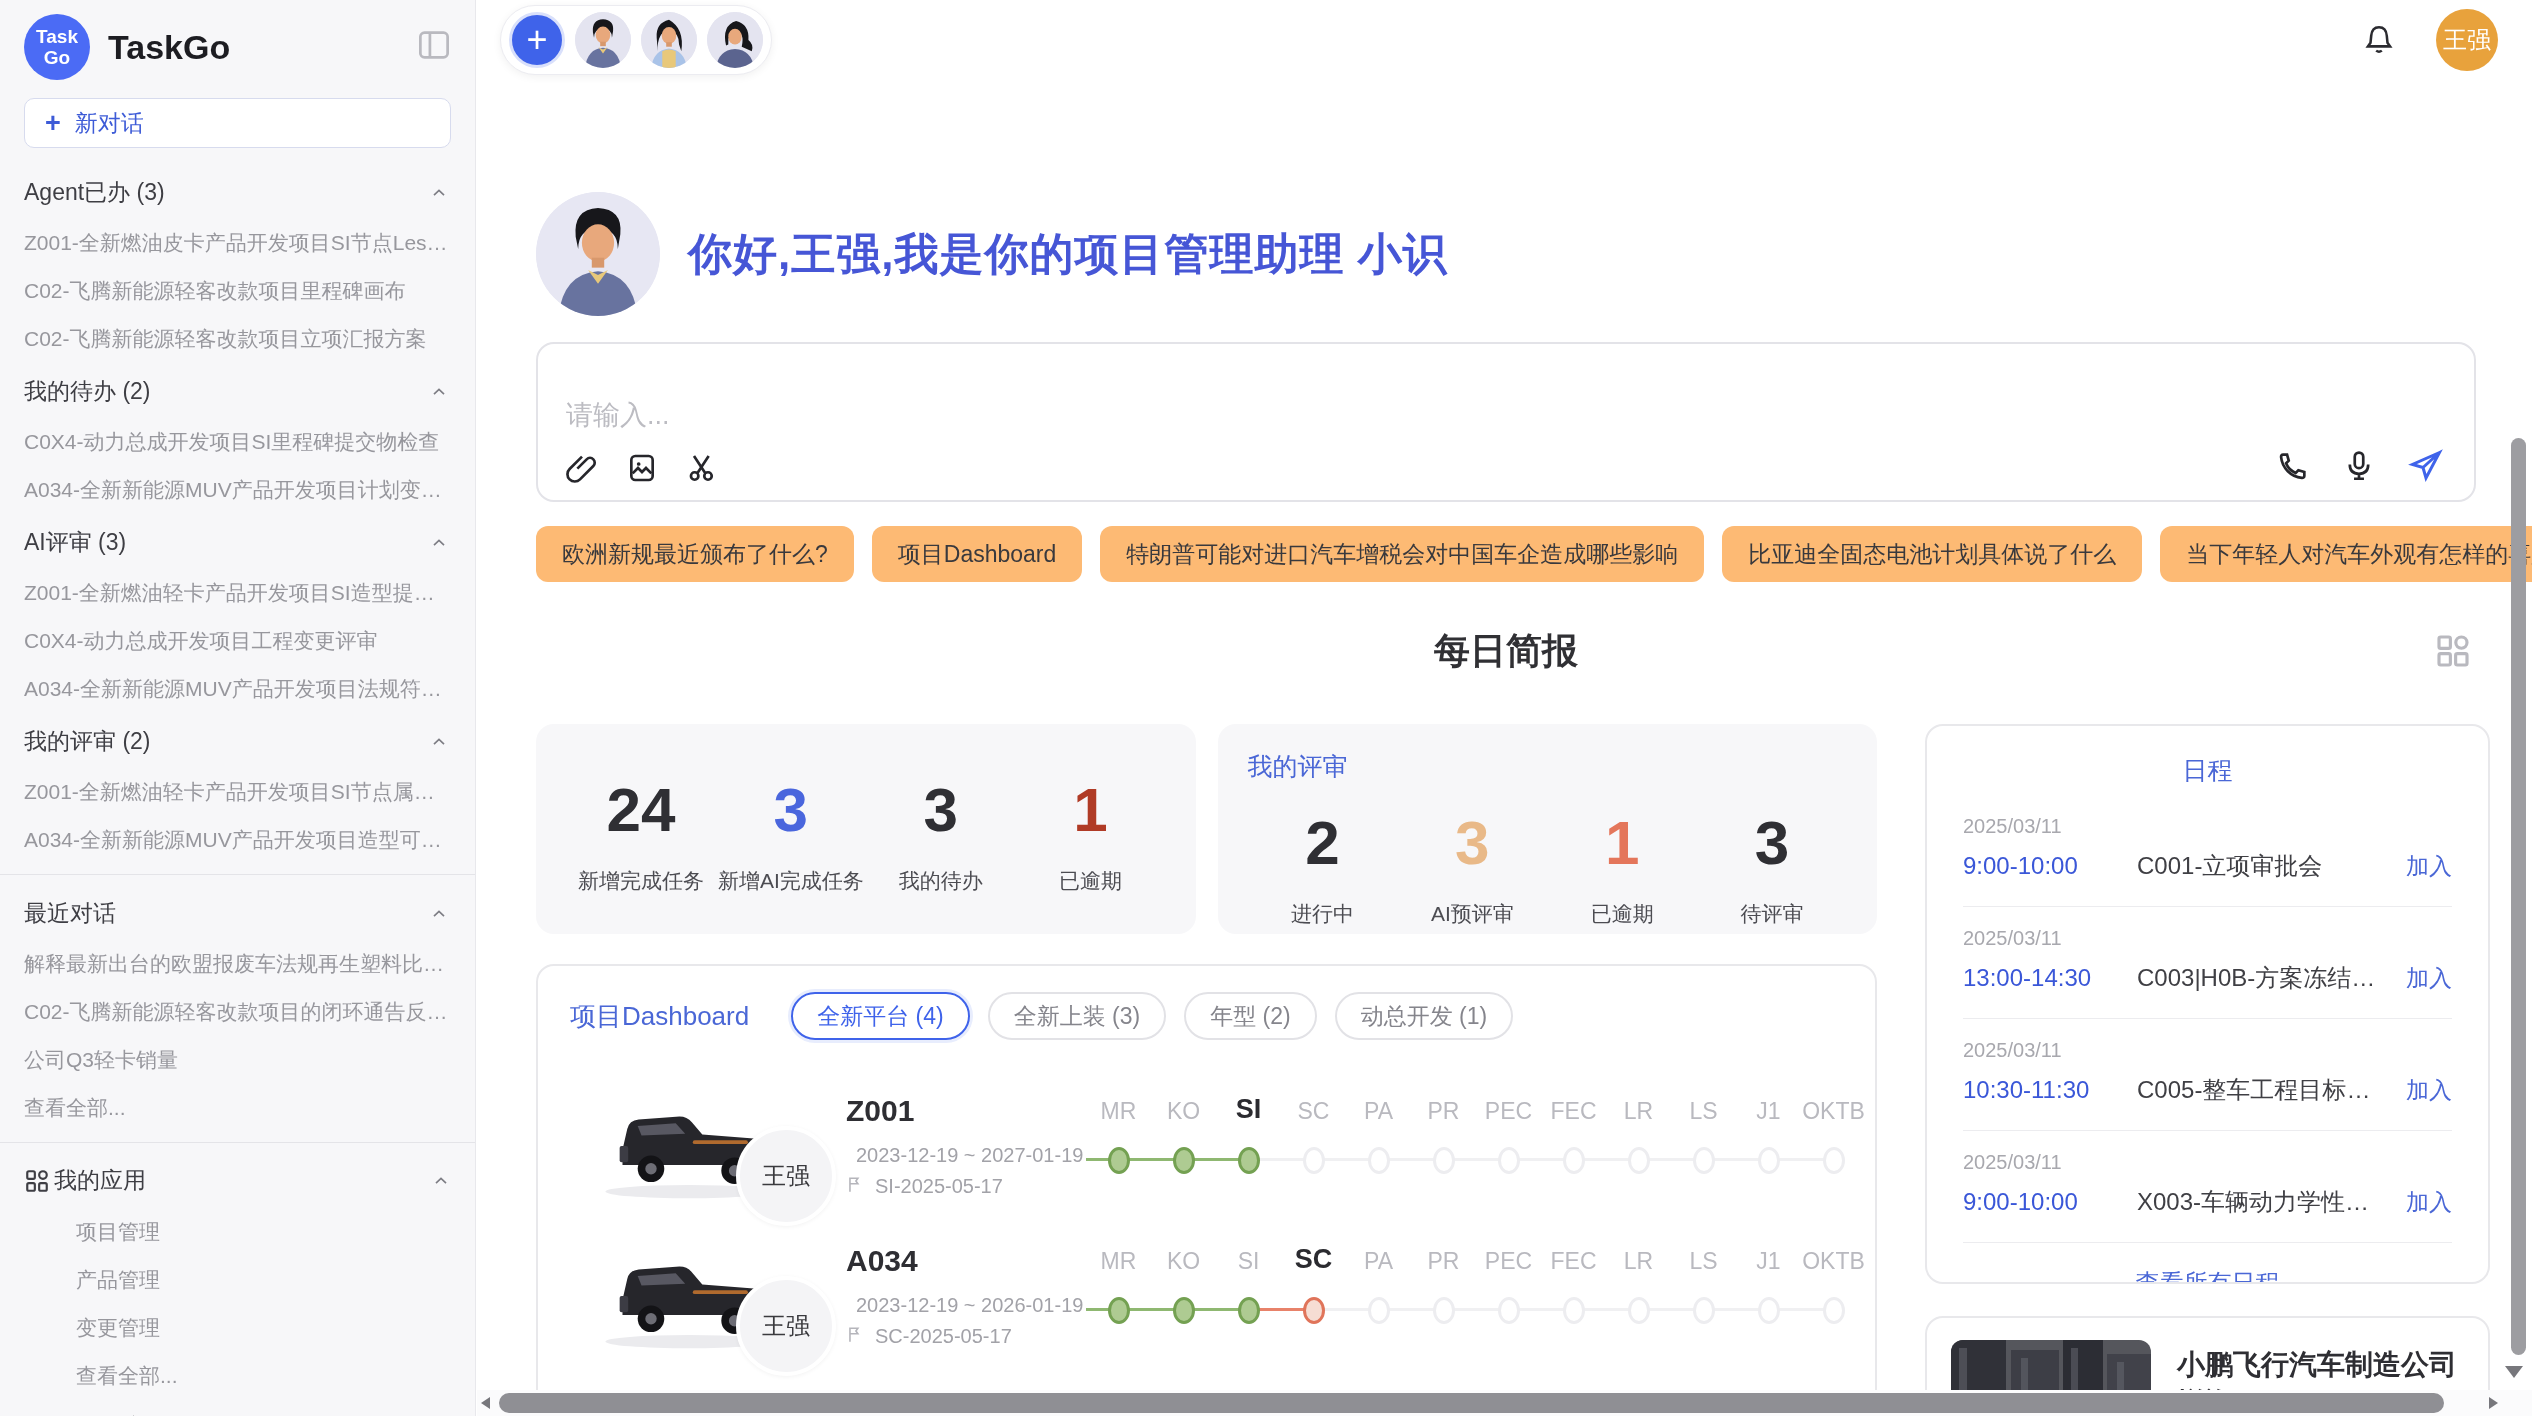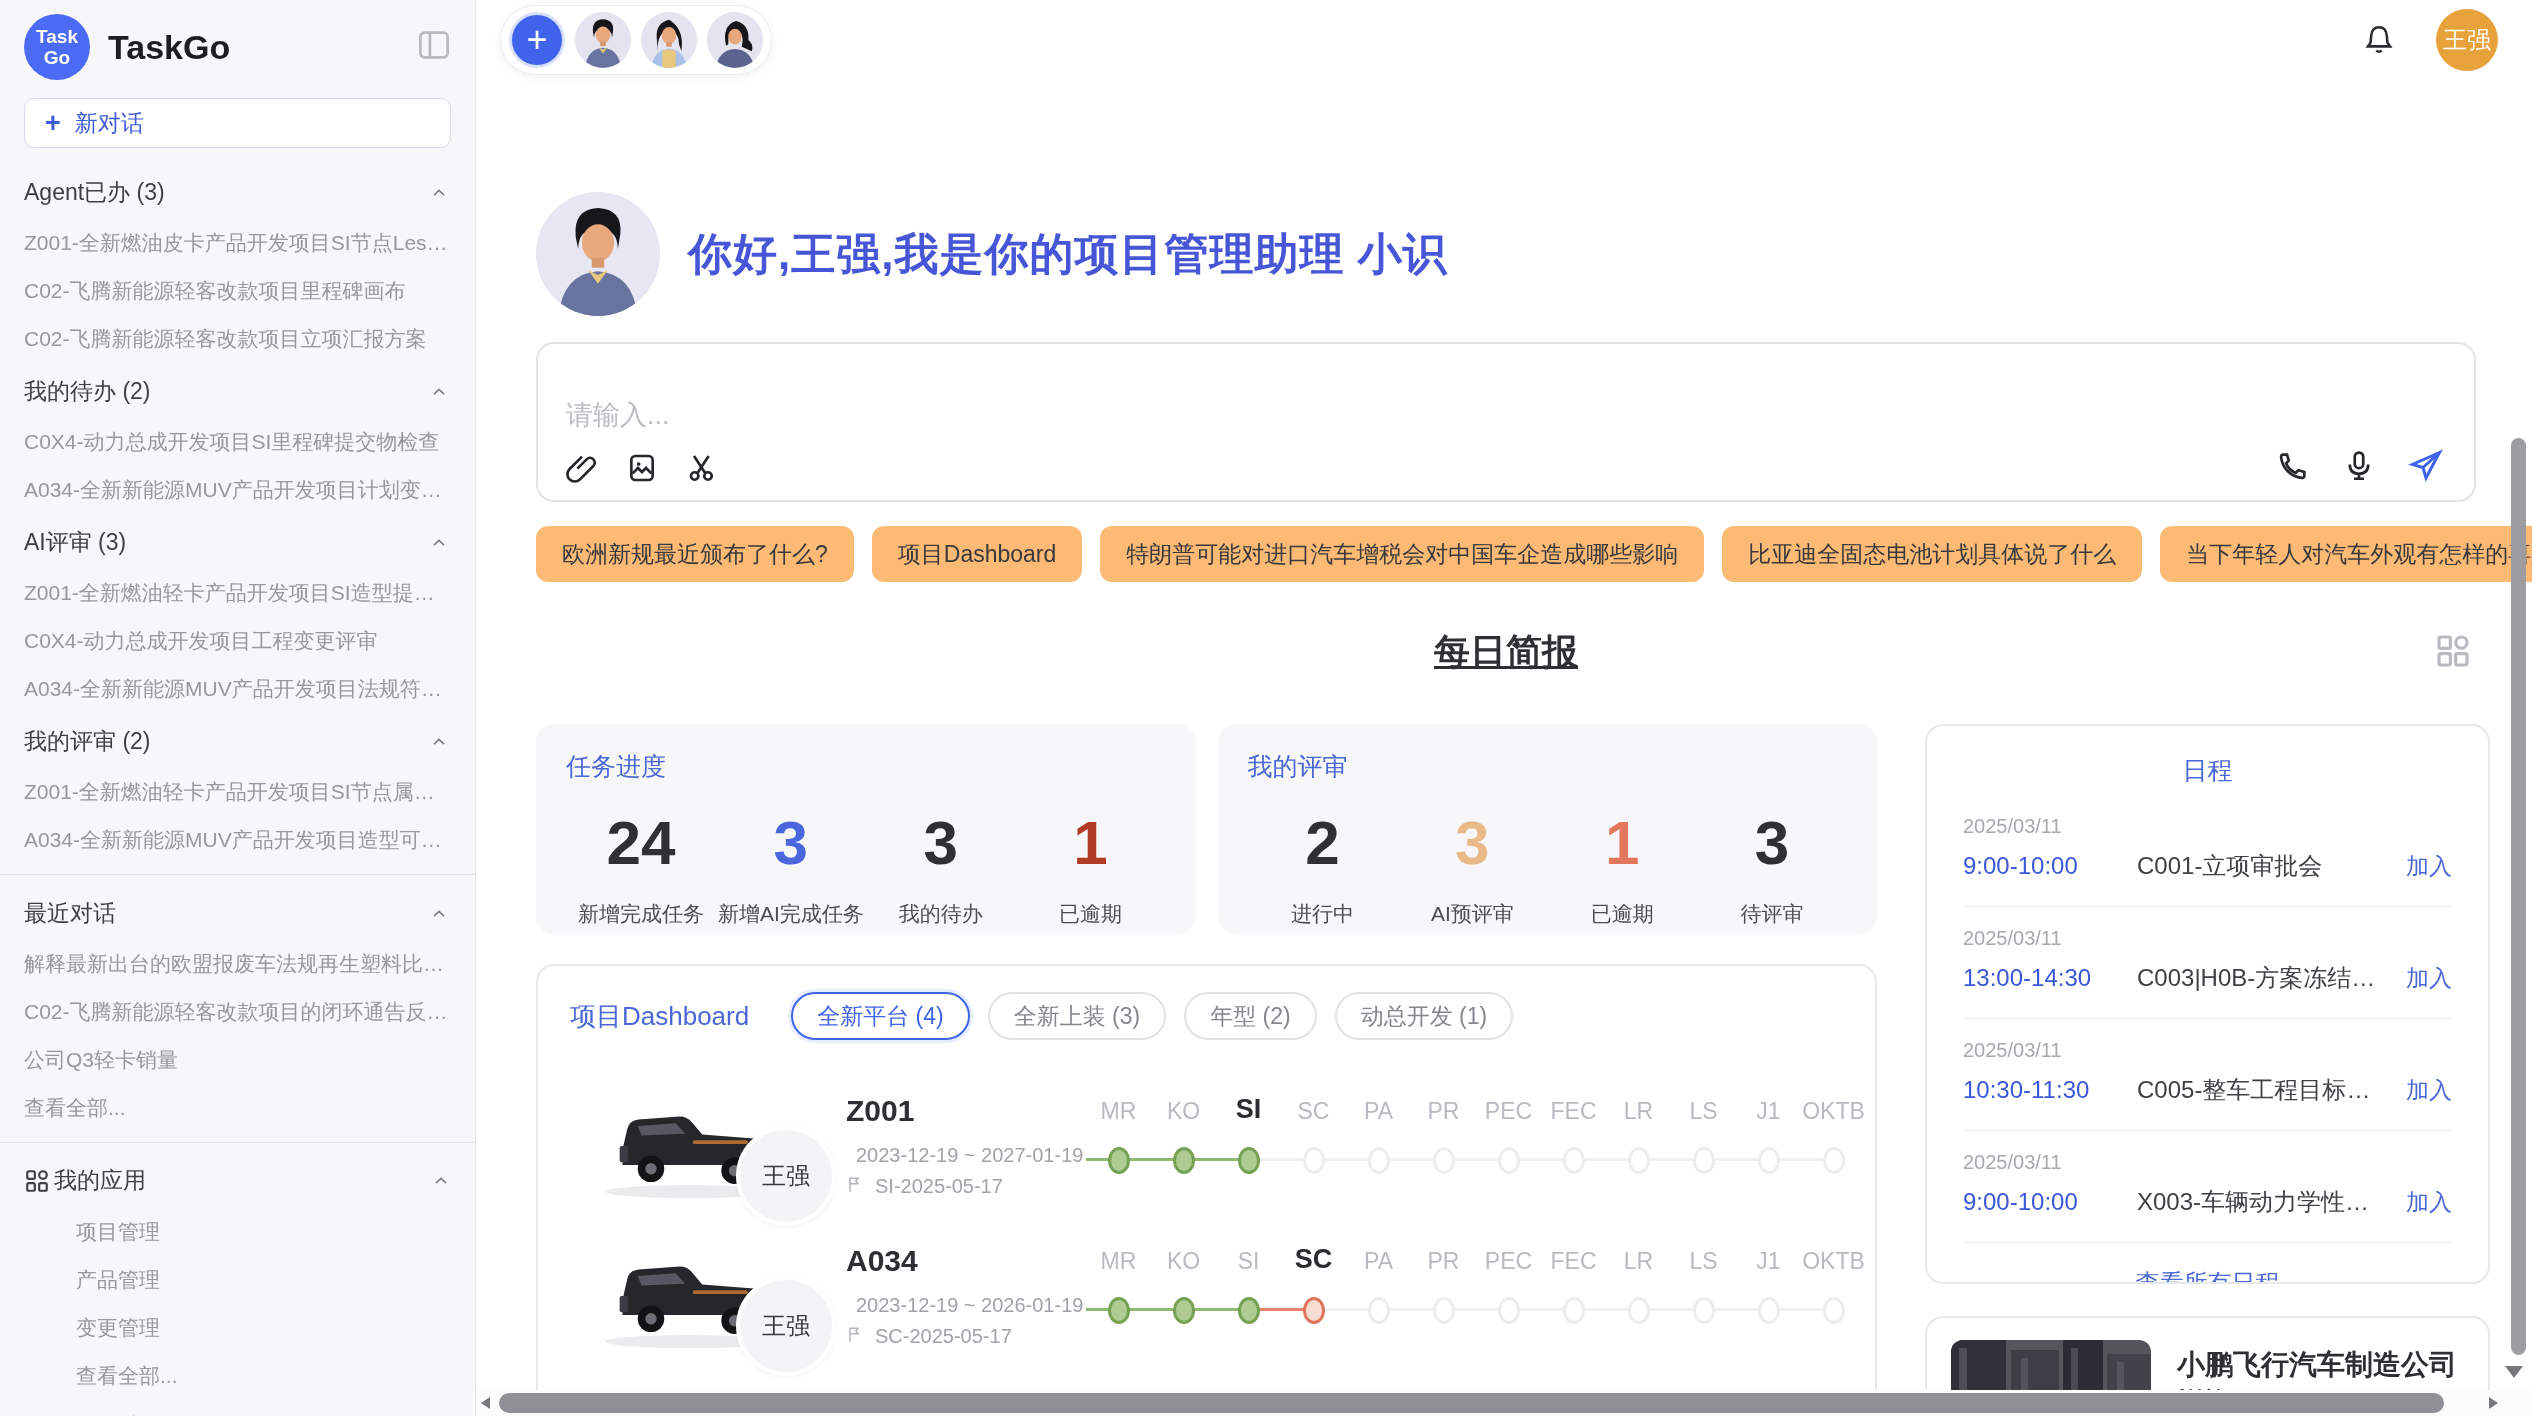--- a/index.html
+++ b/index.html
@@ -42,21 +42,21 @@
   .composer input { position:absolute; left:28px; top:56px; width:60%; border:none; outline:none; font-size:27px; color:#3a3a3e; font-family:inherit; background:transparent; }
   .composer input::placeholder { color:#bcbcc2; }
   .composer-left-icons { position:absolute; left:28px; bottom:16px; display:flex; gap:28px; align-items:center; }
   .composer-right-icons { position:absolute; right:30px; bottom:16px; display:flex; gap:32px; align-items:center; }
   .icon-btn { cursor:pointer; display:flex; }
 
   .chips { display:flex; gap:18px; margin-top:24px; }
   .chip { background:#fdba74; border-radius:12px; height:56px; line-height:56px; padding:0 26px; font-size:23px; color:#39393d; white-space:nowrap; cursor:pointer; }
 
   
-  .brief-header { position:relative; margin-top:46px; height:46px; display:flex; align-items:flex-start; justify-content:center;text-decoration:underline; }
+  .brief-header { position:relative; margin-top:46px; height:46px; display:flex; align-items:center; justify-content:center; }
   .brief-title { font-size:36px; font-weight:bold; color:#303034; }
   .brief-grid-icon { position:absolute; right:2px; top:2px; cursor:pointer; }
 
   .columns { display:flex; gap:48px; margin-top:50px; align-items:flex-start; }
   .col-left { width:1341px; flex:none; }
   .col-right { flex:1; }
 
   .stats-row { display:flex; gap:22px; }
   .stat-card { flex:1; background:#f7f7f9; border-radius:18px; padding:26px 30px 30px; height:210px; }
   .stat-card-title { font-size:25px; color:#4a67d6; }
@@ -341,21 +341,20 @@
             <rect x="4" y="13.5" width="6.5" height="6.5" rx="1" fill="none" stroke="#b9b9bf" stroke-width="1.8"></rect>
             <rect x="13.5" y="13.5" width="6.5" height="6.5" rx="1" fill="none" stroke="#b9b9bf" stroke-width="1.8"></rect>
           </svg>
       </span>
     </div>
 
     <div class="columns">
       <div class="col-left">
         <div class="stats-row">
           <div class="stat-card" id="stat-card-0">
-            <div class="stat-card-title">任务进度</div>
             <div class="stat-grid">
                 <div class="stat-cell">
                   <div class="stat-value" style="color: rgb(47, 47, 52);">24</div>
                   <div class="stat-label">新增完成任务</div>
                 </div>
                 <div class="stat-cell">
                   <div class="stat-value" style="color: rgb(74, 102, 221);">3</div>
                   <div class="stat-label">新增AI完成任务</div>
                 </div>
                 <div class="stat-cell">

